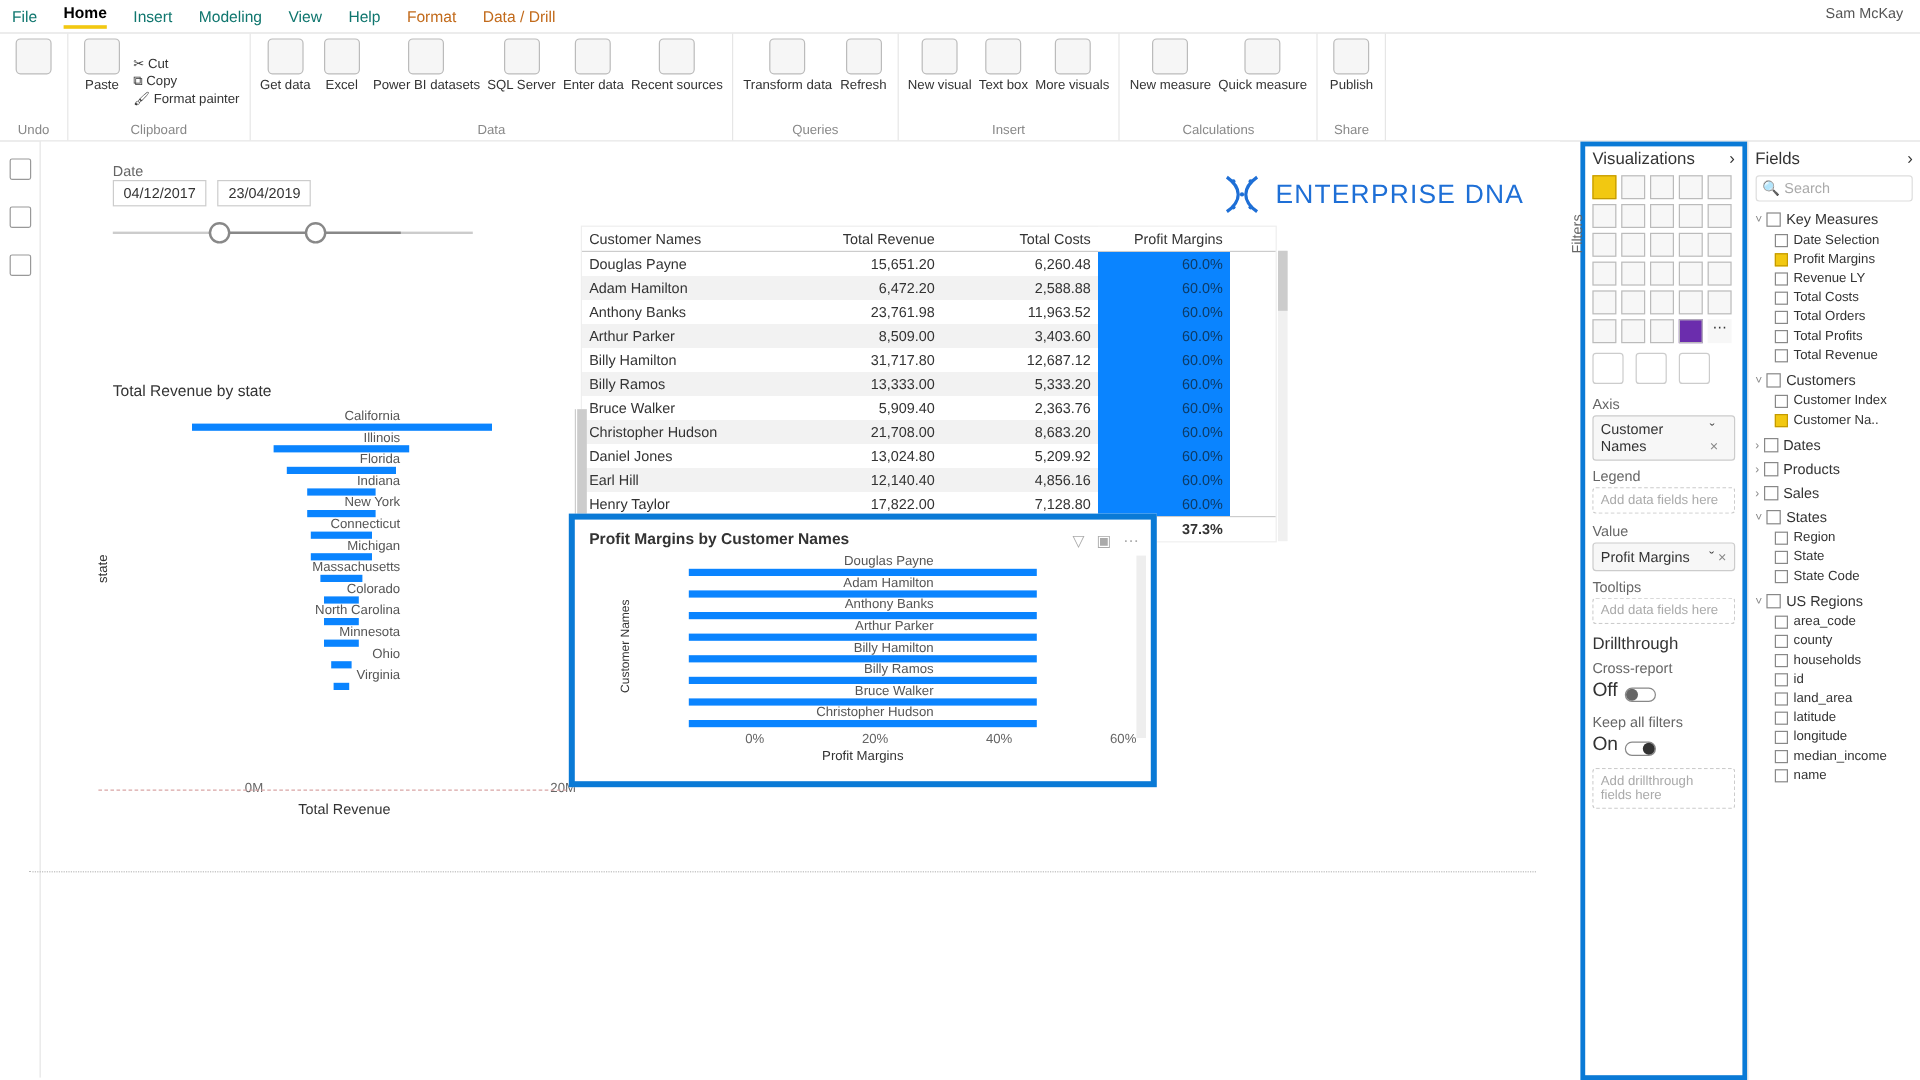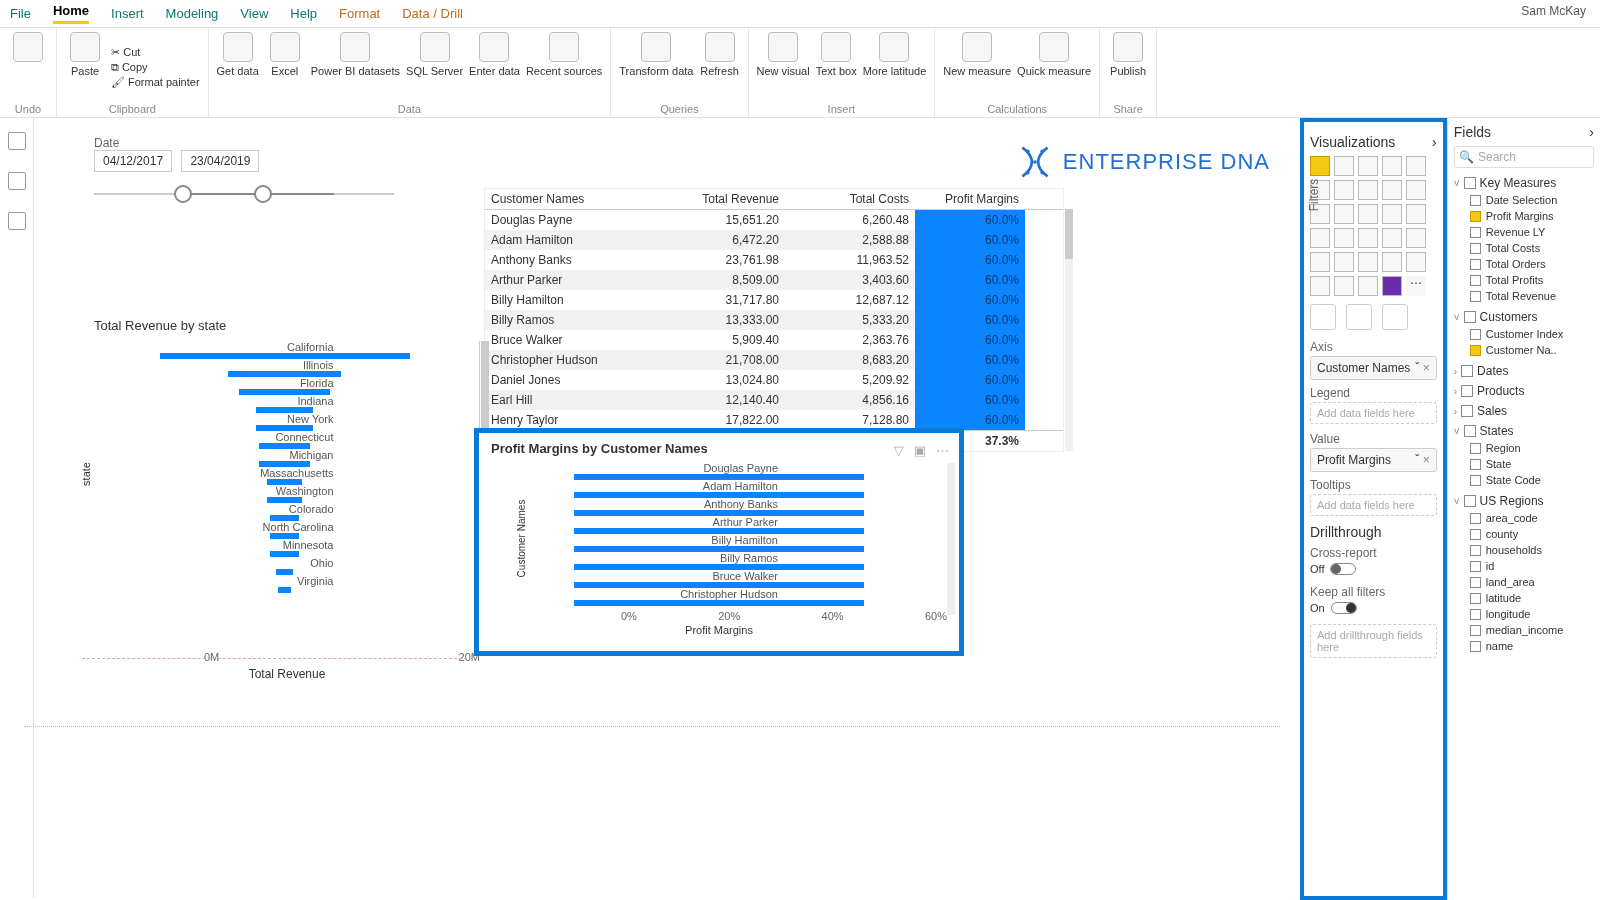--- a/index.html
+++ b/index.html
@@ -74,33 +74,33 @@
 .pmchart .bars .barrow .lbl { width:130px; font-size:11px; }
 .pmchart .bars .barrow .bar { height:12px; }
 .pmchart .xaxis { display:flex; justify-content:space-between; margin-left:130px; font-size:11px; color:#666; margin-top:4px; }
 .pmchart .xlabel { text-align:center; font-size:11px; font-weight:500; margin-top:2px; }
 .pmchart .ylabel { position:absolute; left:4px; top:100px; transform:rotate(-90deg); font-size:10px; font-weight:500; }
 .pmchart .sb{position:absolute;right:4px;top:30px;bottom:36px;width:8px;background:#eee;}
 
 
 .rpanes { position:absolute; top:118px; right:0; width:300px; bottom:0; display:flex; }
 .vp { width:160px; border-left:1px solid #ddd; padding:6px 6px; border:4px solid transparent; }
-.vp.hl { border:4px solid #0a7ad6; padding-top:12px; }
+.vp.hl { border:4px solid #0a7ad6; padding-top:2px;margin-left:17px; }
 .vp .hdr { font-size:14px; font-weight:500; margin-bottom:6px; display:flex; justify-content:space-between; align-items:center; }
 .vizgrid { display:flex; flex-wrap:wrap; gap:4px; margin-bottom:8px; }
 .vizgrid .vi { width:20px; height:20px; border:1px solid #bbb; background:#f7f7f7; cursor:pointer; }
 .vizgrid .vi.sel { background:#f2c811; border-color:#c49a00; }
 .vizgrid .vi.purp { background:#6b2dad; }
 .fmtrow { display:flex; gap:10px; margin:6px 0 10px 0; }
 .fmtrow .fx { width:26px; height:26px; border:1px solid #ccc; border-radius:3px; cursor:pointer; }
 .sect { font-size:12px; color:#666; margin:6px 0 2px 0; }
 .well { border:1px solid #ccc; border-radius:3px; padding:4px 6px; font-size:12px; display:flex; justify-content:space-between; align-items:center; margin-bottom:6px; background:#f7f7f7; }
 .well .x { color:#888; cursor:pointer; }
 .plh { border:1px dashed #ccc; font-size:11px; color:#aaa; padding:4px 6px; margin-bottom:8px; border-radius:3px; }
-.toggle { display:flex; align-items:flex-start; gap:6px; font-size:11px; margin:3px 0 10px 0; }
+.toggle { display:flex; align-items:flex-end; gap:6px; font-size:16px; margin:3px 0 10px 0; }
 .toggle .sw { width:26px; height:12px; border:1px solid #888; border-radius:6px; position:relative; }
 .toggle .sw .k { width:10px; height:10px; border-radius:50%; background:#666; position:absolute; top:0; }
 .hdrD { font-size:14px; font-weight:500; margin:8px 0 4px 0; }
 
 .fp { width:168px; border-left:1px solid #ddd; padding:6px 6px; overflow:hidden; }
 .fp .hdr { font-size:14px; font-weight:500; margin-bottom:6px; display:flex; justify-content:space-between; }
 .search { border:1px solid #ddd; border-radius:3px; padding:3px 5px; font-size:12px; color:#aaa; margin-bottom:8px; }
 .ftbl { display:flex; align-items:center; gap:4px; font-size:12px; margin:6px 0 2px 0; cursor:pointer; }
 .ftbl .caret { font-size:10px; color:#888; }
 .ftbl .ic { width:12px; height:12px; border:1px solid #888; }
@@ -198,21 +198,21 @@
       <div class="ribbon-btn">
           <div class="ic"></div>
           <span>New visual</span>
         </div>
       <div class="ribbon-btn">
           <div class="ic"></div>
           <span>Text box</span>
         </div>
       <div class="ribbon-btn">
           <div class="ic"></div>
-          <span>More latitude</span>
+          <span>More visuals</span>
         </div>
     </div>
     <div class="grp-lbl">Insert</div>
   </div>
   <div class="ribbon-group">
     <div class="btns">
       <div class="ribbon-btn">
           <div class="ic"></div>
           <span>New measure</span>
         </div>
@@ -387,24 +387,20 @@
         </div>
         <div class="barrow">
           <div class="lbl">Michigan</div>
           <div class="bar" style="width:51.13636363636364px"></div>
         </div>
         <div class="barrow">
           <div class="lbl">Massachusetts</div>
           <div class="bar" style="width:34.090909090909086px"></div>
         </div>
         <div class="barrow">
-          <div class="lbl">Washington</div>
-          <div class="bar" style="width:34.090909090909086px"></div>
-        </div>
-        <div class="barrow">
           <div class="lbl">Colorado</div>
           <div class="bar" style="width:28.409090909090907px"></div>
         </div>
         <div class="barrow">
           <div class="lbl">North Carolina</div>
           <div class="bar" style="width:28.409090909090907px"></div>
         </div>
         <div class="barrow">
           <div class="lbl">Minnesota</div>
           <div class="bar" style="width:28.409090909090907px"></div>

